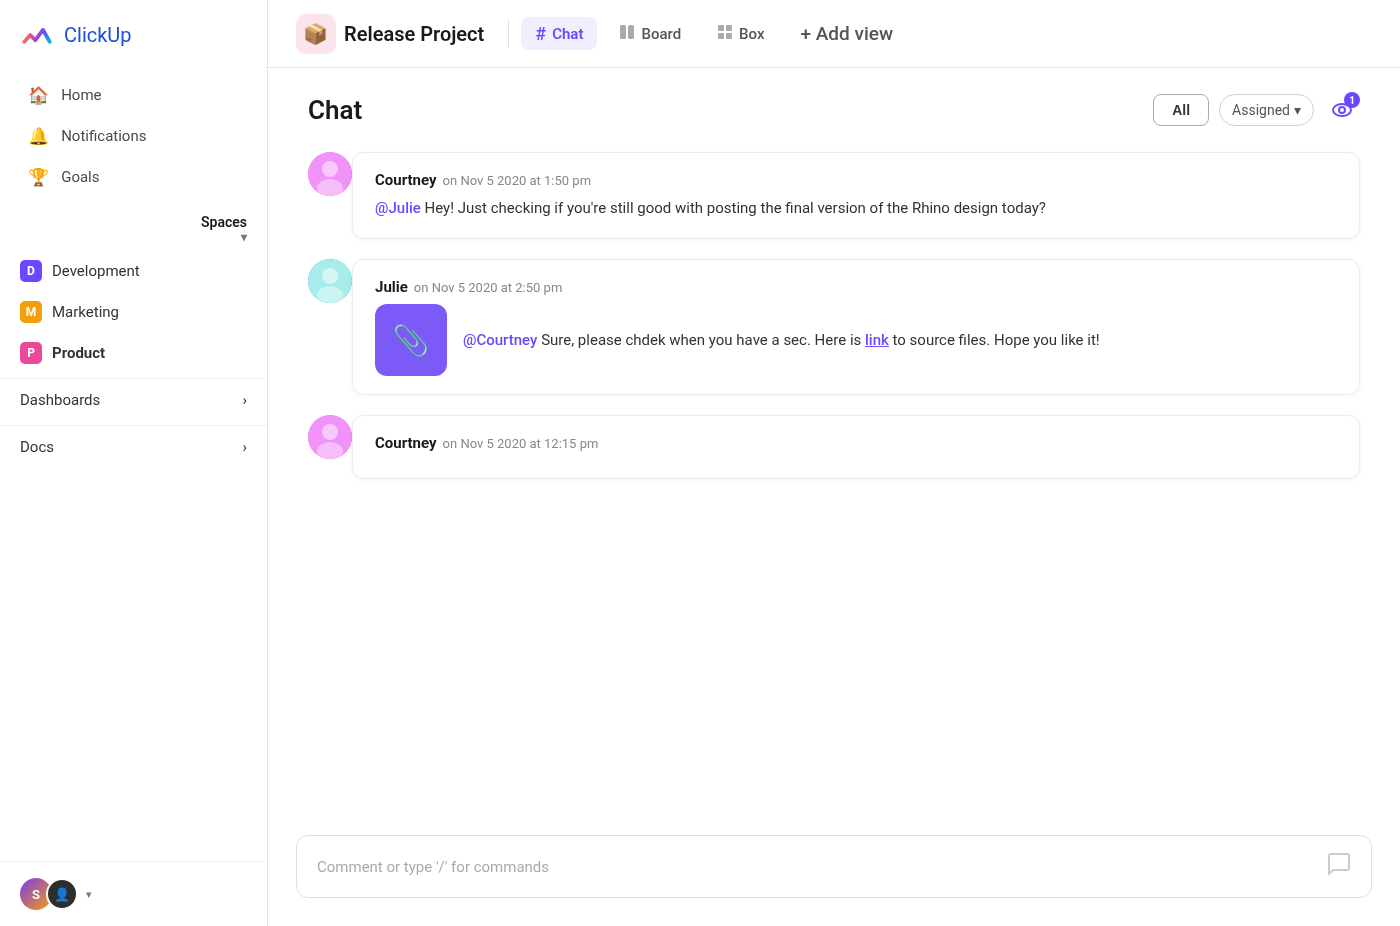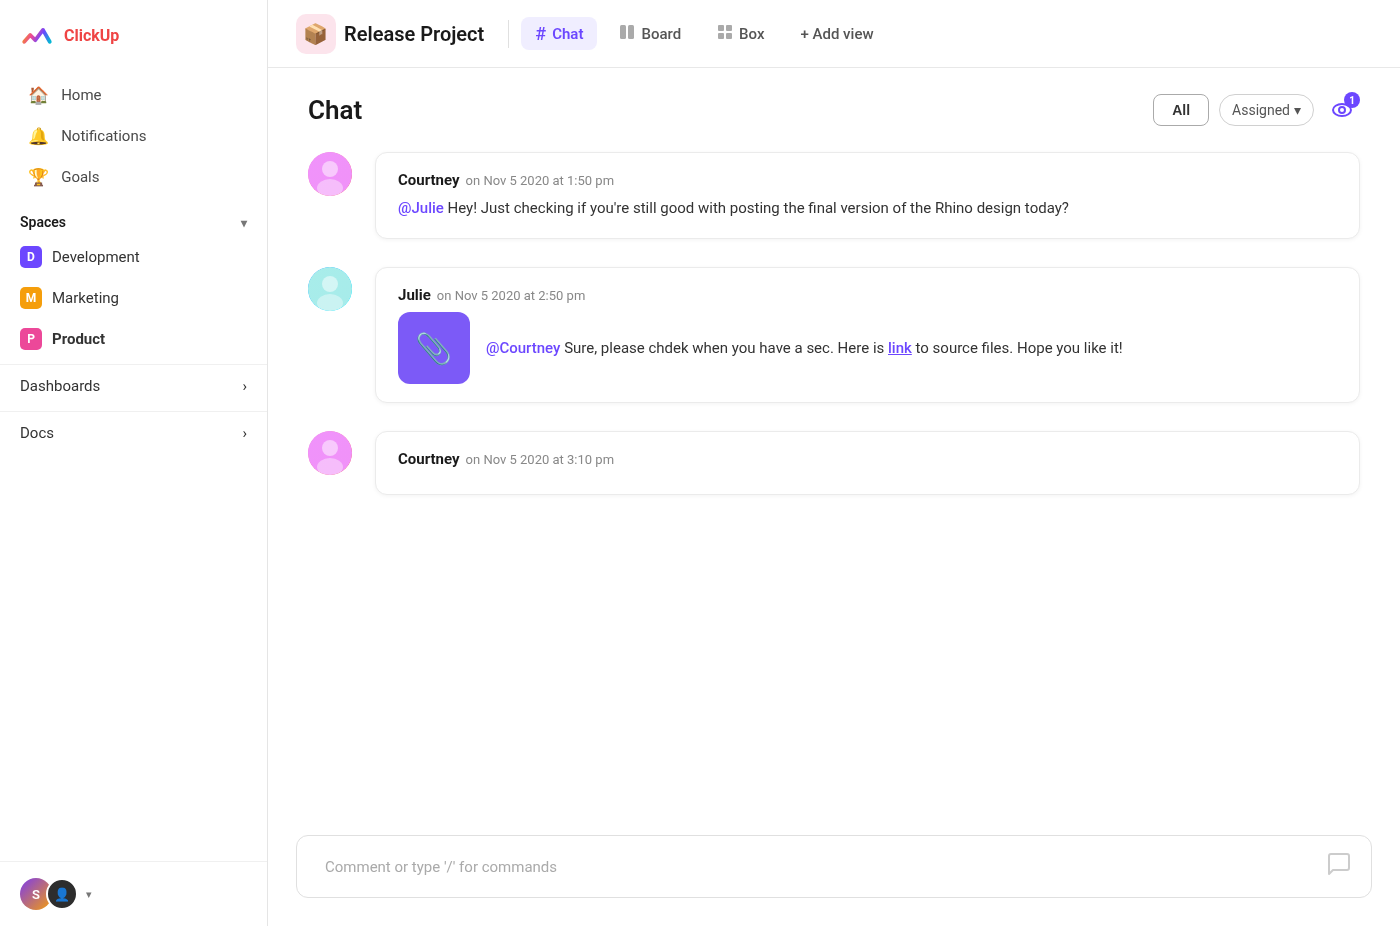--- a/index.html
+++ b/index.html
@@ -20,23 +20,23 @@
       align-items: center;
       padding: 18px 20px;
       gap: 10px;
       cursor: pointer;
     }
     .logo-icon {
       width: 34px;
       height: 34px;
     }
     .logo-text {
-      font-size: 16px;
-      font-weight: 700;
-      color: #ef4444;
+      font-size: 20px;
+      font-weight: 400;
+      color: #1d4ed8;
     }
     .sidebar-nav {
       padding: 4px 0;
     }
     .sidebar-nav-item {
       display: flex;
       align-items: center;
       gap: 12px;
       padding: 10px 20px;
       cursor: pointer;
@@ -46,20 +46,21 @@
       margin: 1px 8px;
     }
     .sidebar-nav-item .nav-icon { font-size: 17px; color: #777; }
 
     .sidebar-section-header {
       display: flex;
       align-items: flex-end;
       justify-content: space-between;
       padding: 12px 20px 6px 20px;
       cursor: pointer;
+      flex-direction: column;
     }
     .sidebar-section-header span {
       font-weight: 600;
       font-size: 14px;
       color: #1a1a1a;
     }
     .sidebar-section-header .chevron { color: #777; font-size: 12px; }
 
     .space-item {
       display: flex;
@@ -181,21 +182,21 @@
     .tab-item.active { background: #f0eeff; color: #6c47ff; font-weight: 600; }
     .tab-item .tab-icon { font-size: 14px; }
     .tab-hash { font-size: 18px; font-weight: 500; }
     .add-view-btn {
       display: flex;
       align-items: center;
       gap: 5px;
       padding: 6px 14px;
       border-radius: 8px;
       cursor: pointer;
-      font-size: 15px;
+      font-size: 19px;
       color: #555;
       font-weight: 500;
     }
 
     
     .chat-area {
       flex: 1;
       display: flex;
       flex-direction: column;
       overflow: hidden;
@@ -271,22 +272,22 @@
     }
 
     
     .messages-container {
       flex: 1;
       overflow-y: auto;
       padding: 8px 40px 24px 40px;
     }
     .message-row {
       display: flex;
-      gap: 23px;
-      margin-bottom: 28px;
+      gap: 0;
+      margin-bottom: 20px;
     }
     .msg-avatar {
       width: 44px;
       height: 44px;
       border-radius: 50%;
       flex-shrink: 0;
       overflow: hidden;
       display: flex;
       align-items: center;
       justify-content: center;
@@ -367,21 +368,20 @@
       border-radius: 12px;
       padding: 16px 20px;
       display: flex;
       align-items: center;
       justify-content: space-between;
       background: #fff;
     }
     .comment-placeholder {
       font-size: 15px;
       color: #aaa;
-      margin-left: 8px;
     }
     .comment-icon {
       color: #ccc;
       font-size: 20px;
     }
   </style>
 </head>
 <body>
 
 <div class="sidebar">
@@ -572,21 +572,21 @@
                   <stop offset="100%" stop-color="#f5576c"></stop>
                 </linearGradient>
               </defs>
               <circle cx="22" cy="17" r="8" fill="rgba(255,255,255,0.5)"></circle>
               <ellipse cx="22" cy="36" rx="13" ry="9" fill="rgba(255,255,255,0.4)"></ellipse>
             </svg>
         </div>
         <div class="message-bubble">
           <div class="message-meta">
             <span class="msg-author">Courtney</span>
-            <span class="msg-time">on Nov 5 2020 at 3:10 pm</span>
+            <span class="msg-time">on Nov 5 2020 at 12:15 pm</span>
           </div>
         </div>
       </div>
 
     </div>
 
     <div class="comment-box-wrap">
       <div class="comment-box">
         <span class="comment-placeholder">Comment or type '/' for commands</span>
         <span class="comment-icon">

